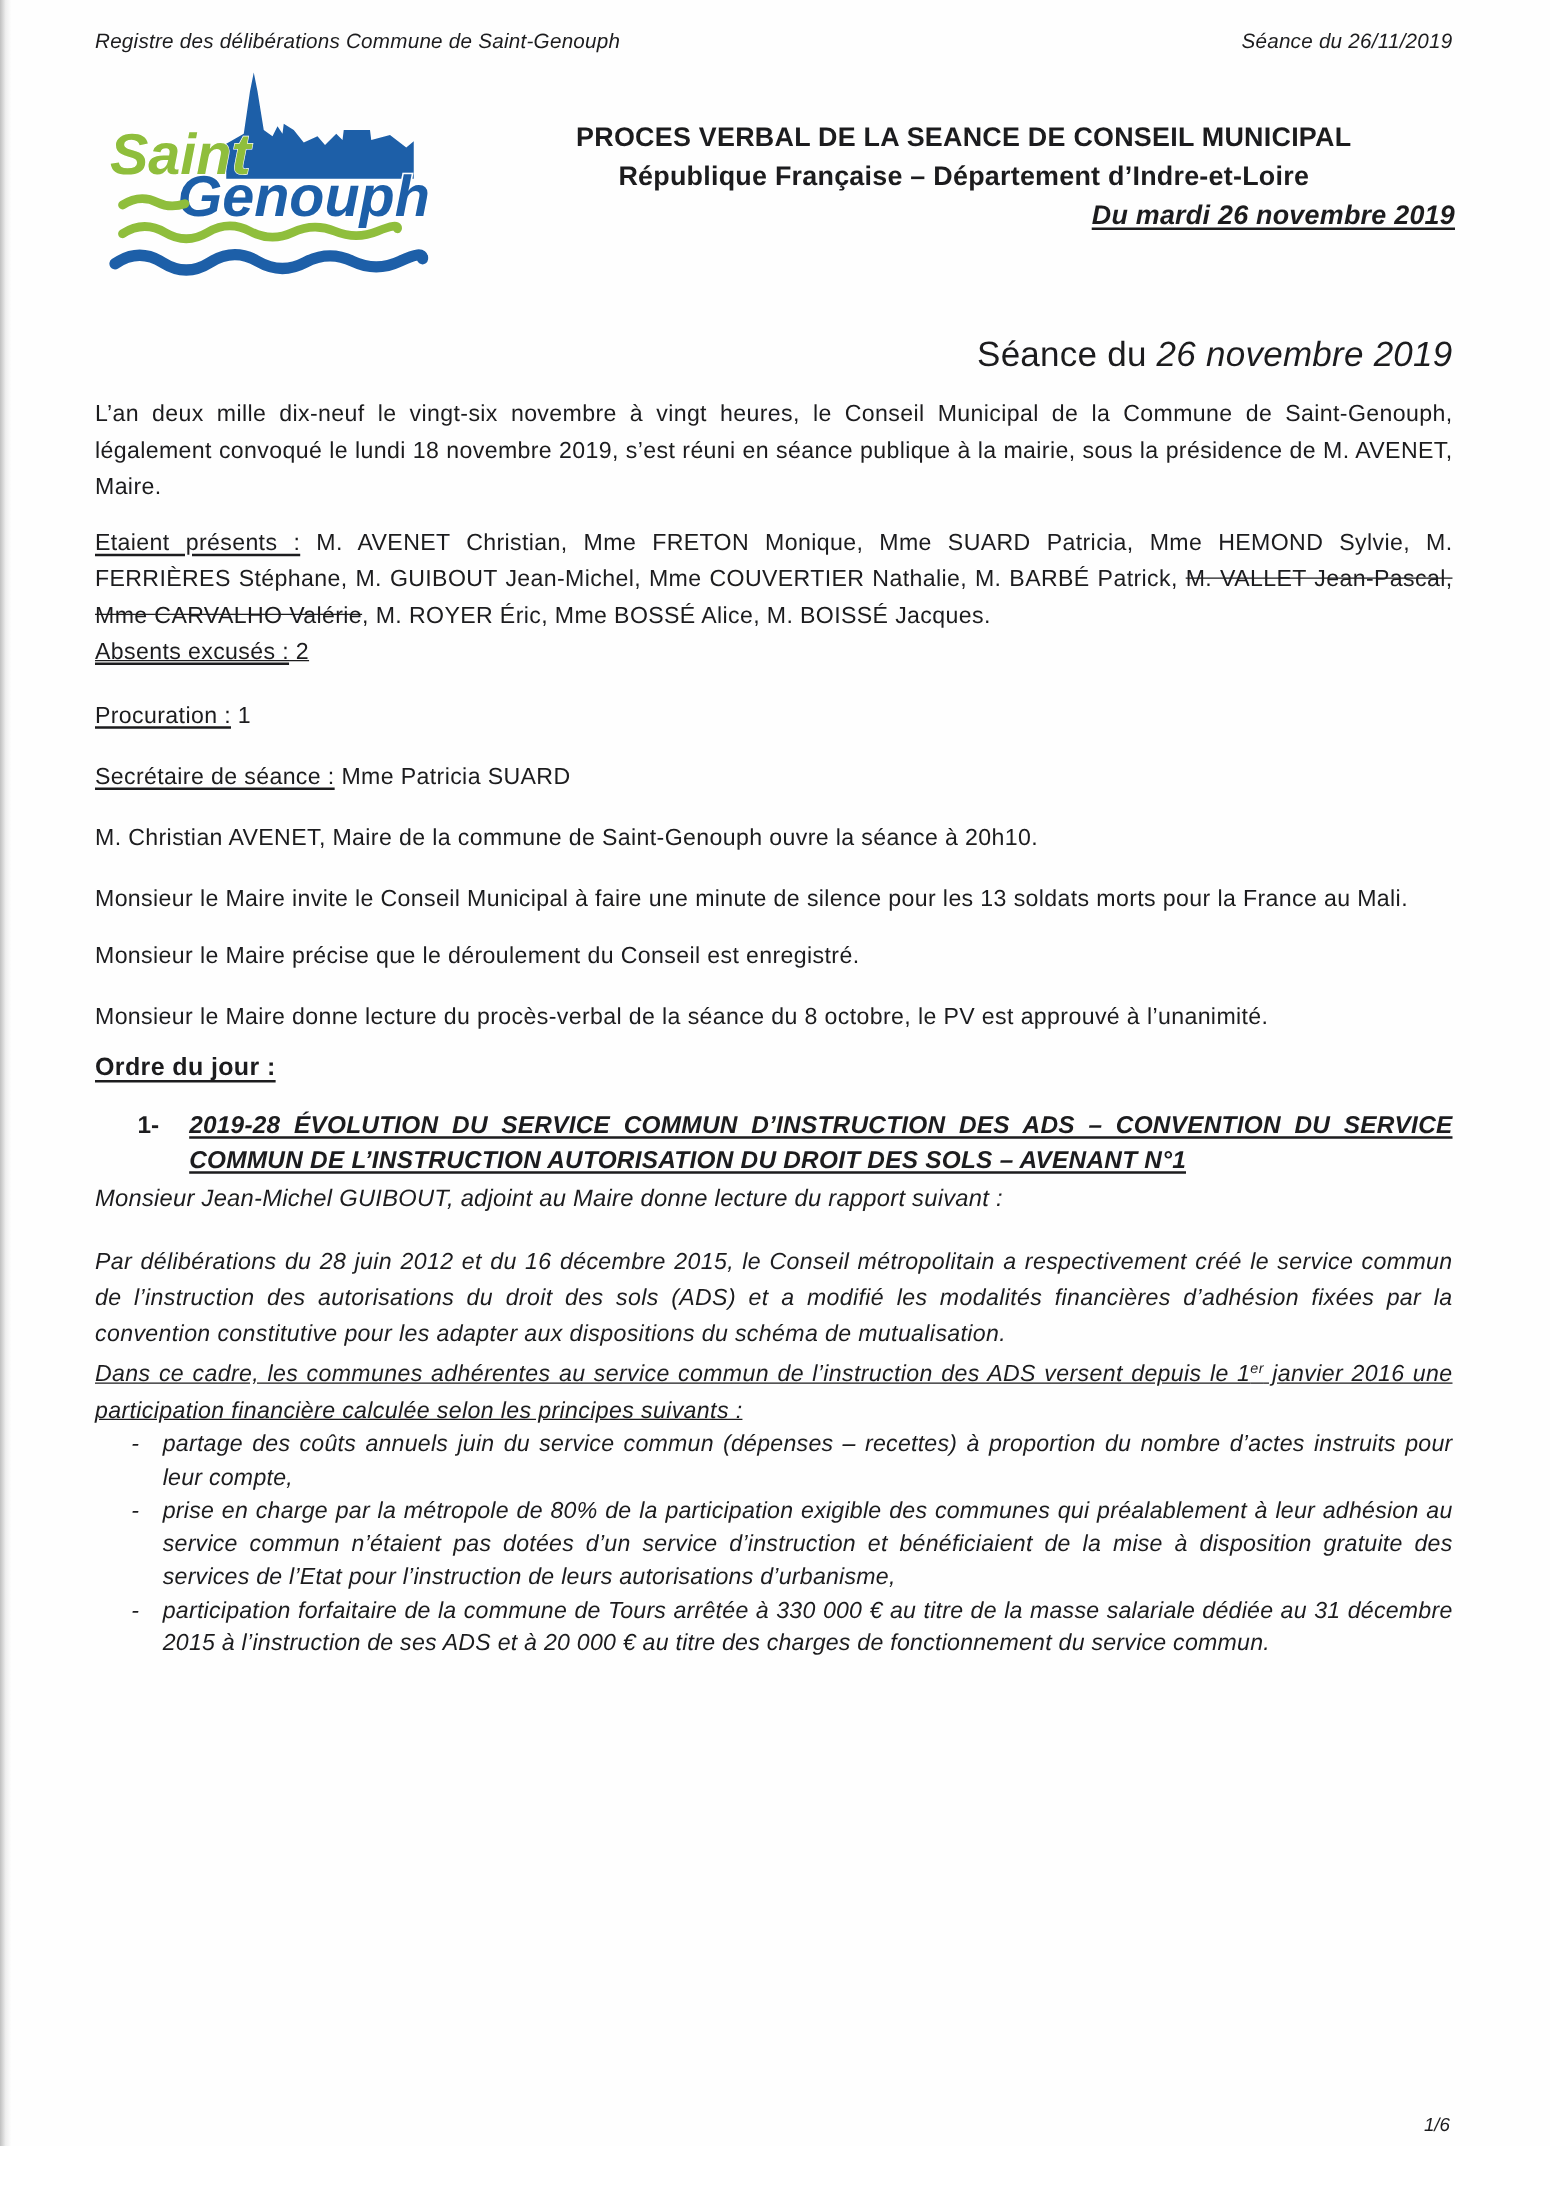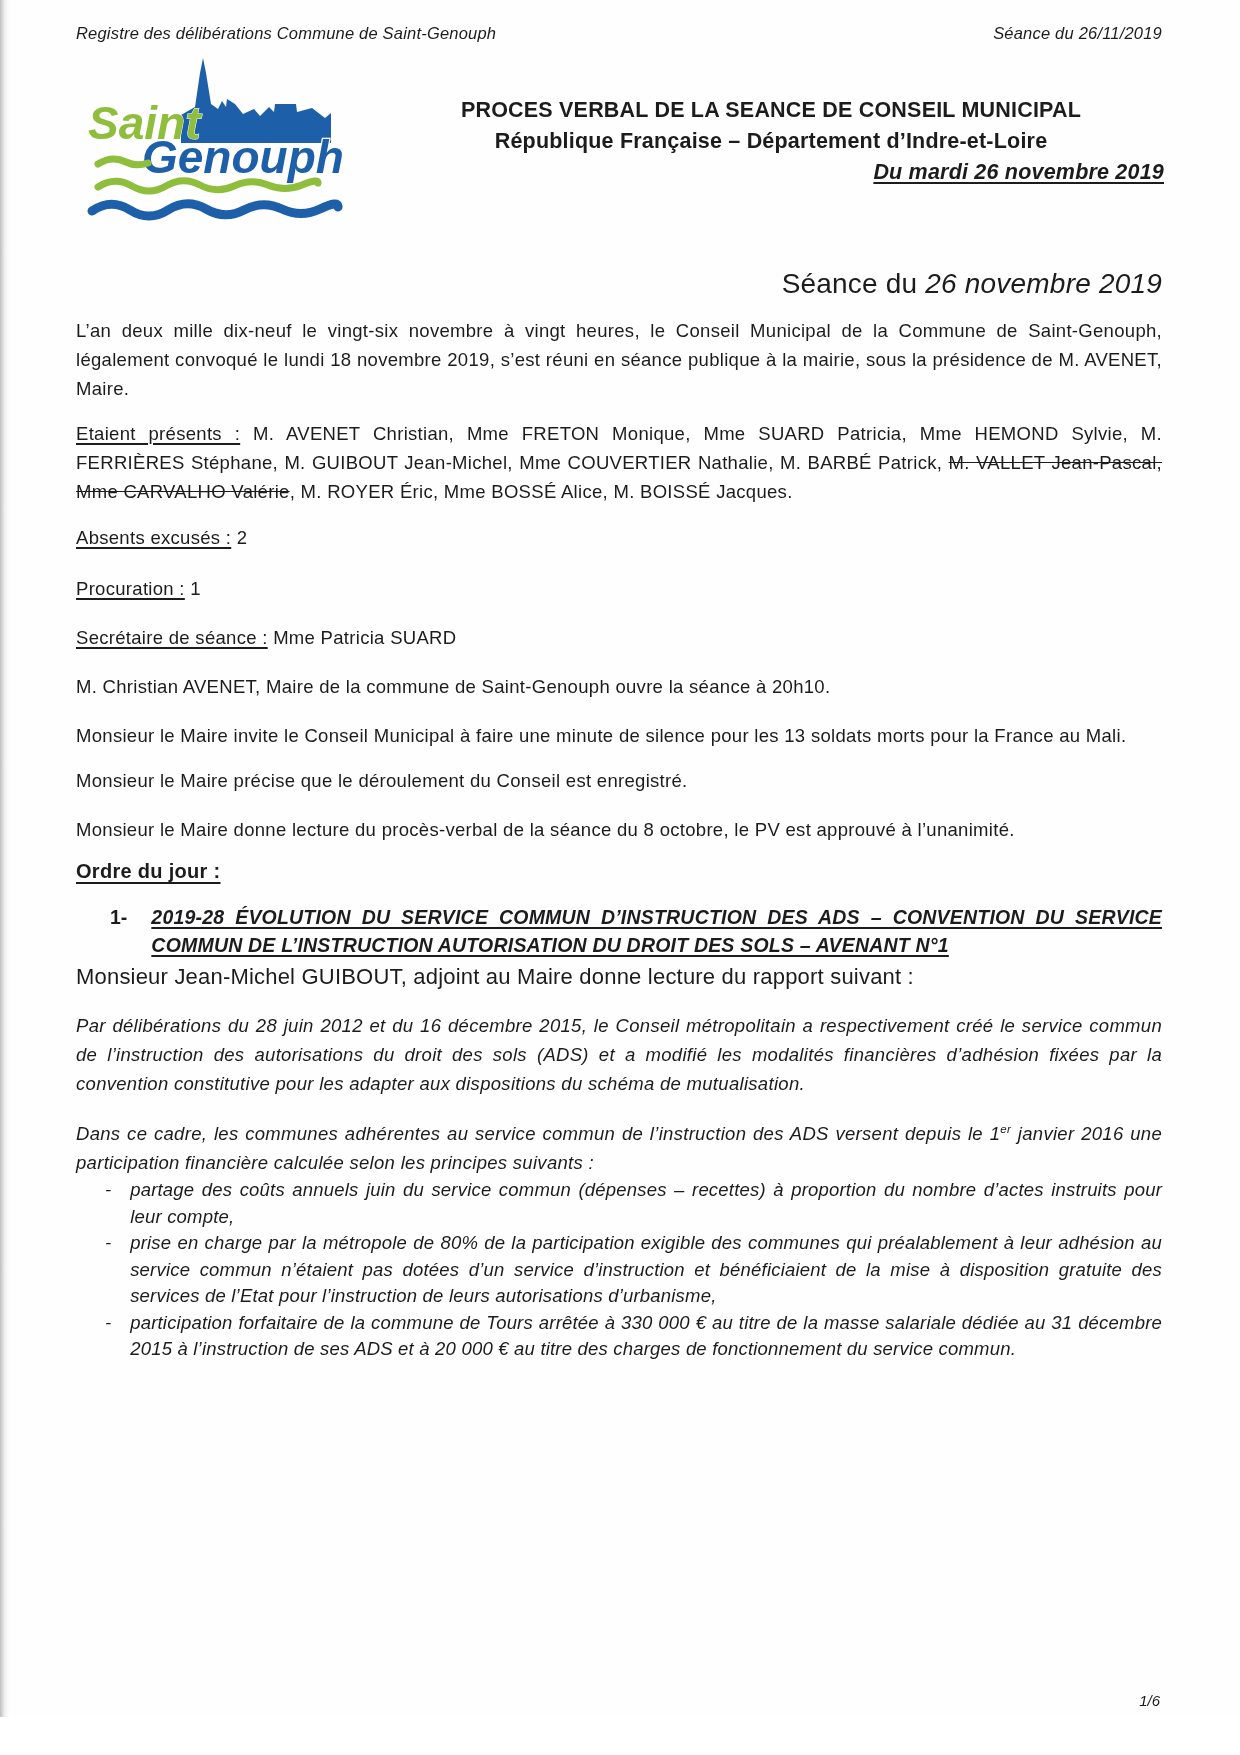--- a/index.html
+++ b/index.html
@@ -39,42 +39,42 @@
   .session{
     margin:40px 78px 0 76px;text-align:right;
     font-size:28px;line-height:33px;letter-spacing:.2px;
   }
   .session em{font-style:italic;text-align:center;}
   .para{
     margin:20px 78px 0 76px;
     font-size:18.5px;line-height:29px;letter-spacing:.3px;
     text-align:justify;
   }
-  .mt14{margin-top:17px;} .mt16{margin-top:16px;} .mt22{margin-top:22px;}
+  .mt14{margin-top:0;text-decoration:underline;} .mt16{margin-top:16px;} .mt22{margin-top:22px;}
   .ul{text-decoration:underline;text-underline-offset:3px;text-decoration-thickness:1.5px;}
   .strike{text-decoration:line-through;}
   .italic{font-style:italic;}
   .ordre{
     margin:16px 78px 0 76px;
     font-size:20px;font-weight:bold;letter-spacing:.3px;
     text-decoration:underline;text-underline-offset:4px;text-decoration-thickness:2px;
   }
   .agenda{
     display:flex;gap:24px;
     margin:20px 78px 0 110px;
   }
   .agenda-num{flex:0 0 auto;font-weight:bold;font-size:19.5px;line-height:28px;}
   .agenda-title{
     flex:1;font-weight:bold;font-style:italic;font-size:19.5px;line-height:28px;
     letter-spacing:.2px;text-align:justify;
   }
   .agenda-title span{text-decoration:underline;text-underline-offset:3px;text-decoration-thickness:2px;}
   .rapport-intro{
     margin:3px 78px 0 76px;
-    font-size:22px;line-height:29px;letter-spacing:.2px;
+    font-style:italic;font-size:19px;line-height:29px;letter-spacing:.2px;
   }
   .rapport{font-style:italic;}
   .bullets{margin:0 78px 0 105px;}
   .bullet-row{display:flex;gap:19px;}
   .bullet-marker{flex:0 0 auto;font-style:italic;font-size:18.5px;line-height:26.5px;}
   .bullet-text{
     flex:1;font-style:italic;font-size:18.5px;line-height:26.5px;letter-spacing:.2px;
     text-align:justify;
   }
   sup{font-size:.62em;}

